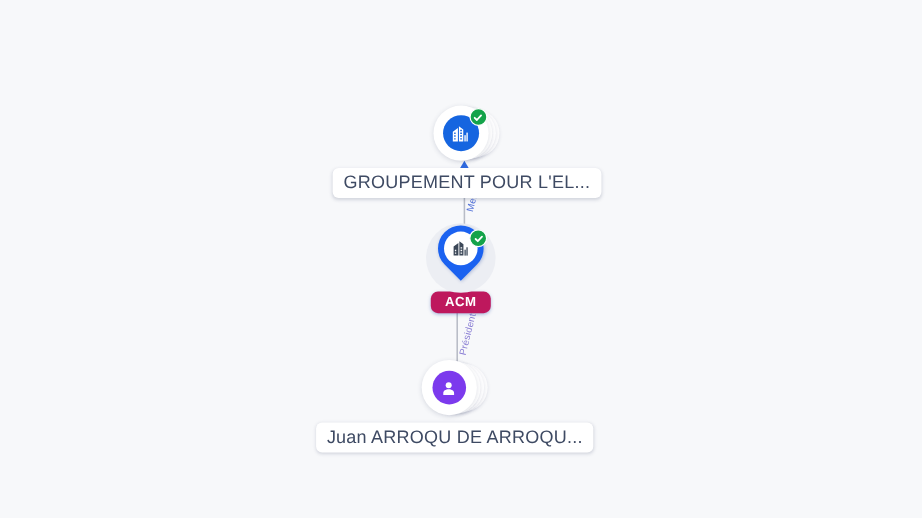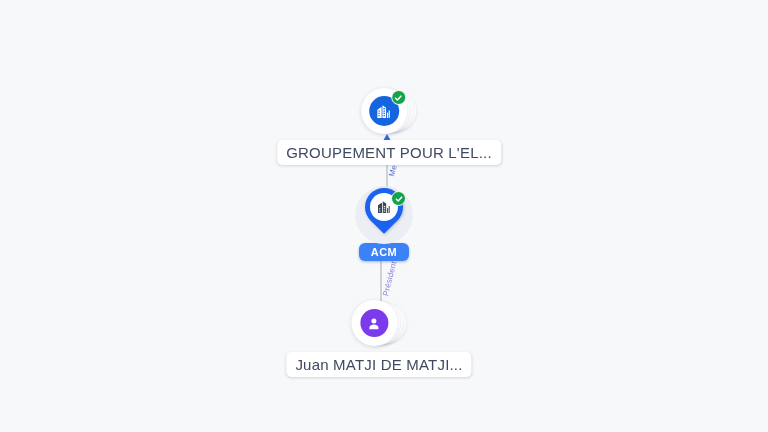--- a/index.html
+++ b/index.html
@@ -111,21 +111,21 @@
     background: #ffffff;
     border-radius: 5px;
     padding: 4px 9px;
     font-size: 15px;
     color: #3e4a63;
     white-space: nowrap;
     box-shadow: 0 1px 3px rgba(38,50,90,0.18);
     letter-spacing: .2px;
   }
   .label-chip.primary {
-    background: #3b82f6;
+    background: #be185d;
     color: #ffffff;
     font-weight: bold;
     font-size: 11px;
     padding: 3px 12px;
     border-radius: 6px;
     letter-spacing: .4px;
     box-shadow: 0 1px 3px rgba(20,60,160,0.35);
   }
 
   
@@ -255,14 +255,14 @@
     <div class="stack-main">
       <div class="icon-disc person">
         <svg width="15" height="15" viewBox="0 0 24 24" fill="#ffffff">
           <circle cx="12" cy="8" r="4"></circle>
           <path d="M12 13.4c-4.1 0-7.2 2.2-7.2 4.9V21h14.4v-2.7c0-2.7-3.1-4.9-7.2-4.9z"></path>
         </svg>
       </div>
     </div>
   </div>
 
-  <div class="label-chip">Juan MATJI DE MATJI...</div>
+  <div class="label-chip">Juan ARROQU DE ARROQU...</div>
 </div>
 
 </body></html>

